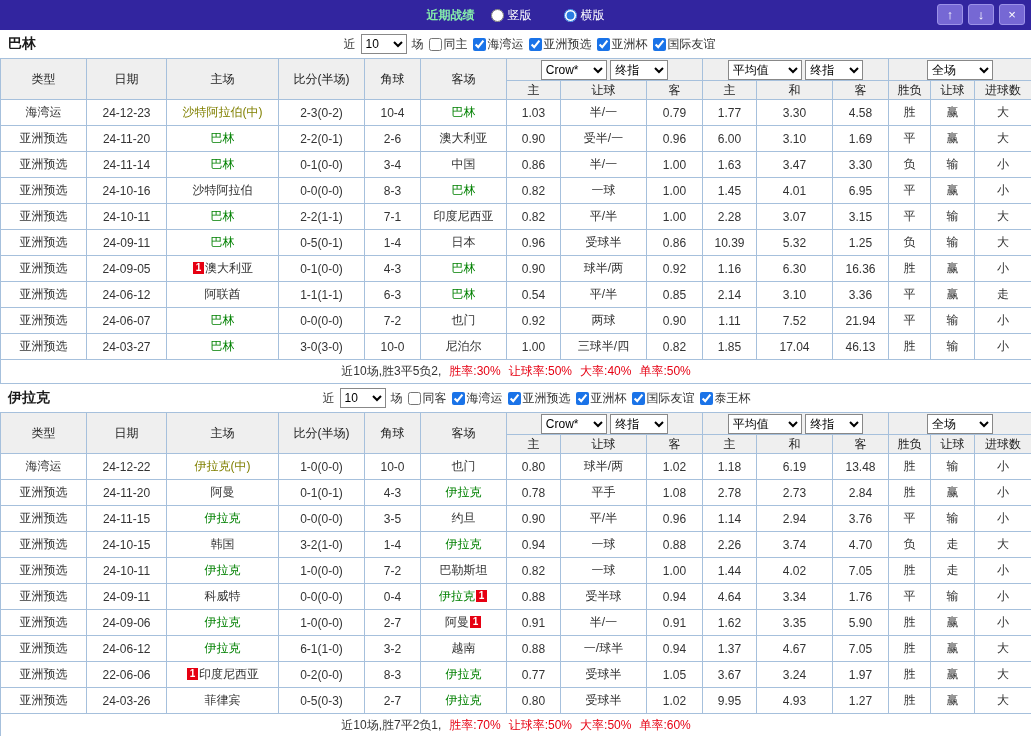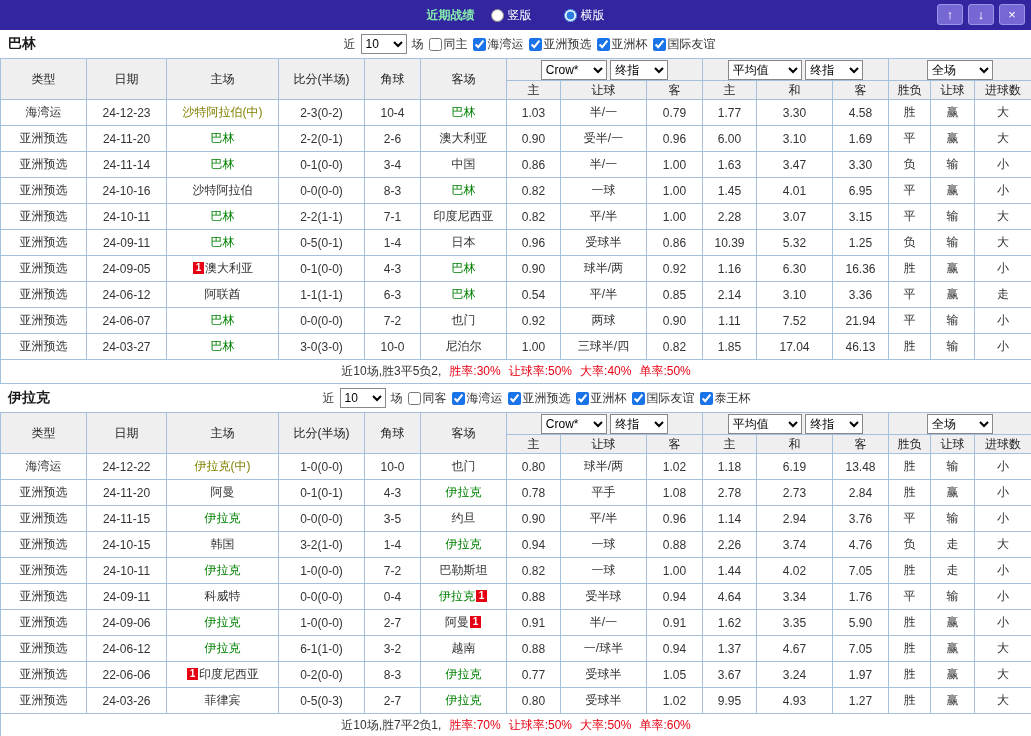--- a/index.html
+++ b/index.html
@@ -455,21 +455,21 @@
             <td>24-10-15</td>
             <td><span class="tm-norm">韩国</span></td>
             <td class="score">3-2(1-0)</td>
             <td>1-4</td>
             <td><span class="tm-focal">伊拉克</span></td>
             <td>0.94</td>
             <td>一球</td>
             <td>0.88</td>
             <td>2.26</td>
             <td>3.74</td>
-            <td>4.76</td>
+            <td>4.70</td>
             <td class="blue">负</td>
             <td class="green">走</td>
             <td class="red">大</td>
           </tr>
           <tr>
             <td class="lg lg-green">亚洲预选</td>
             <td>24-10-11</td>
             <td><span class="tm-focal">伊拉克</span></td>
             <td class="score">1-0(0-0)</td>
             <td>7-2</td>

